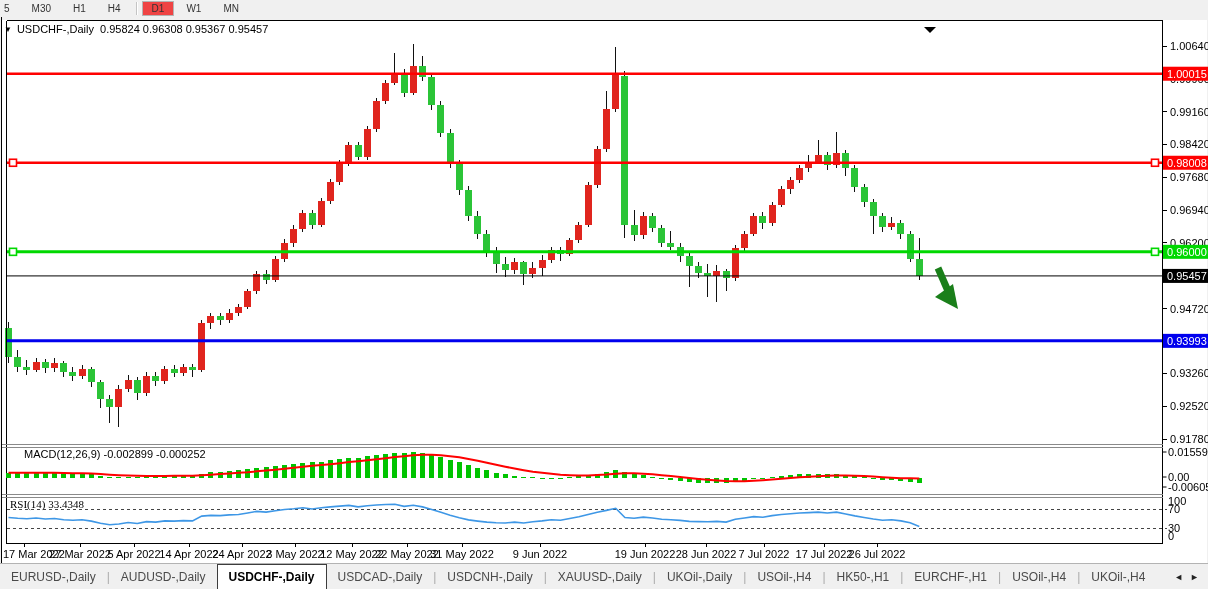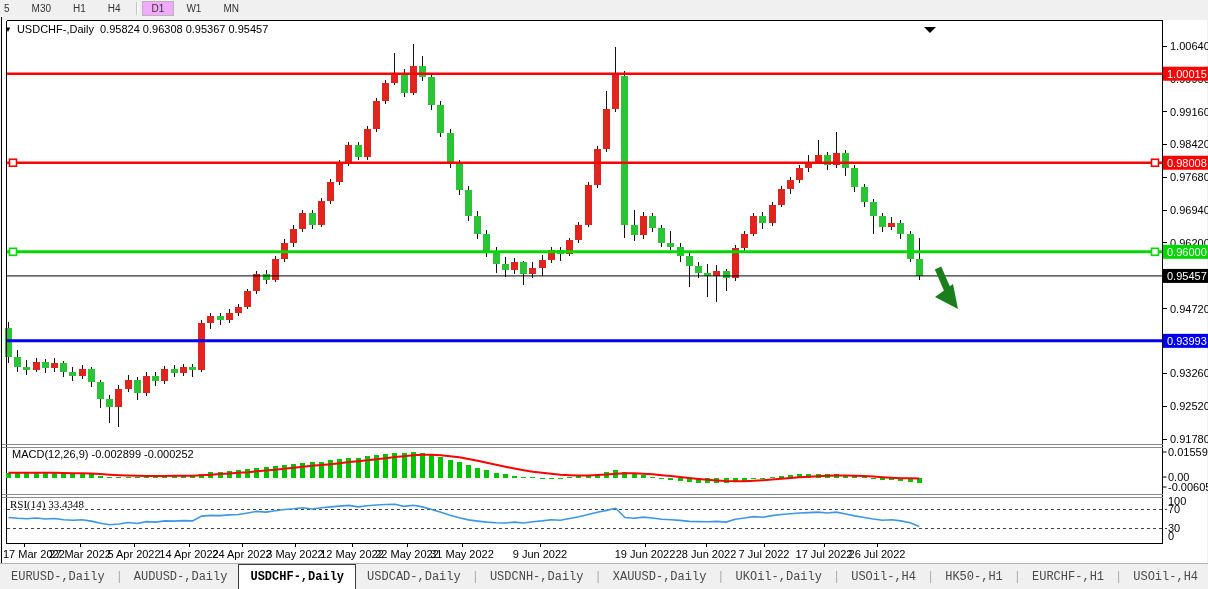--- a/index.html
+++ b/index.html
@@ -9,36 +9,36 @@
     -webkit-font-smoothing:none;
   }
   
   .toolbar{
     position:absolute;top:0;left:0;width:1208px;height:17px;
     background:#f0f0f0;display:flex;align-items:center;
     font-size:10px;color:#333;
   }
   .tf-btn{padding:1px 9px;margin:0 1px;border:1px solid transparent;white-space:nowrap;}
   .tf-btn:first-child{margin-left:-6px;}
-  .tf-btn.active{background:#f0abfc;border:1px solid #b5b5b5;}
+  .tf-btn.active{background:#ef4444;border:1px solid #b5b5b5;}
   .tf-sep{width:1px;height:13px;background:#c4c4c4;margin:0 4px;box-shadow:1px 0 0 #ffffff;}
   
   .overlay-label{position:absolute;font-size:11px;color:#000;white-space:pre;z-index:5;}
   #title-label{left:4px;top:23px;}
   #title-label .dd{font-size:8px;margin-right:5px;position:relative;top:-1px;}
-  #macd-label{left:12px;top:448px;}
+  #macd-label{left:24px;top:448px;}
   #rsi-label{left:10px;top:498px;font-family:Liberation Serif, serif;}
   
   #chart-svg{position:absolute;top:17px;left:0;z-index:1;}
   
   .tabbar{
     position:absolute;left:0;top:563px;width:1208px;height:26px;
     background:#f0f0f0;border-top:1px solid #b3b3b3;
     display:flex;align-items:stretch;font-size:12px;color:#4a4a4a;
-    box-sizing:border-box;z-index:6;font-family:Liberation Mono, monospace;
+    box-sizing:border-box;z-index:6;
   }
   .tab{display:flex;align-items:center;padding:0 11px;white-space:nowrap;cursor:default;}
   .tab.active{
     background:#ffffff;border:1px solid #3c3c3c;border-bottom:none;
     font-weight:bold;color:#000;margin-top:0px;
   }
   .tsep{display:flex;align-items:center;color:#aaa;}
   .tab-arrows{margin-left:auto;display:flex;align-items:center;gap:7px;
     padding-right:9px;font-size:9px;color:#222;}
 </style>

